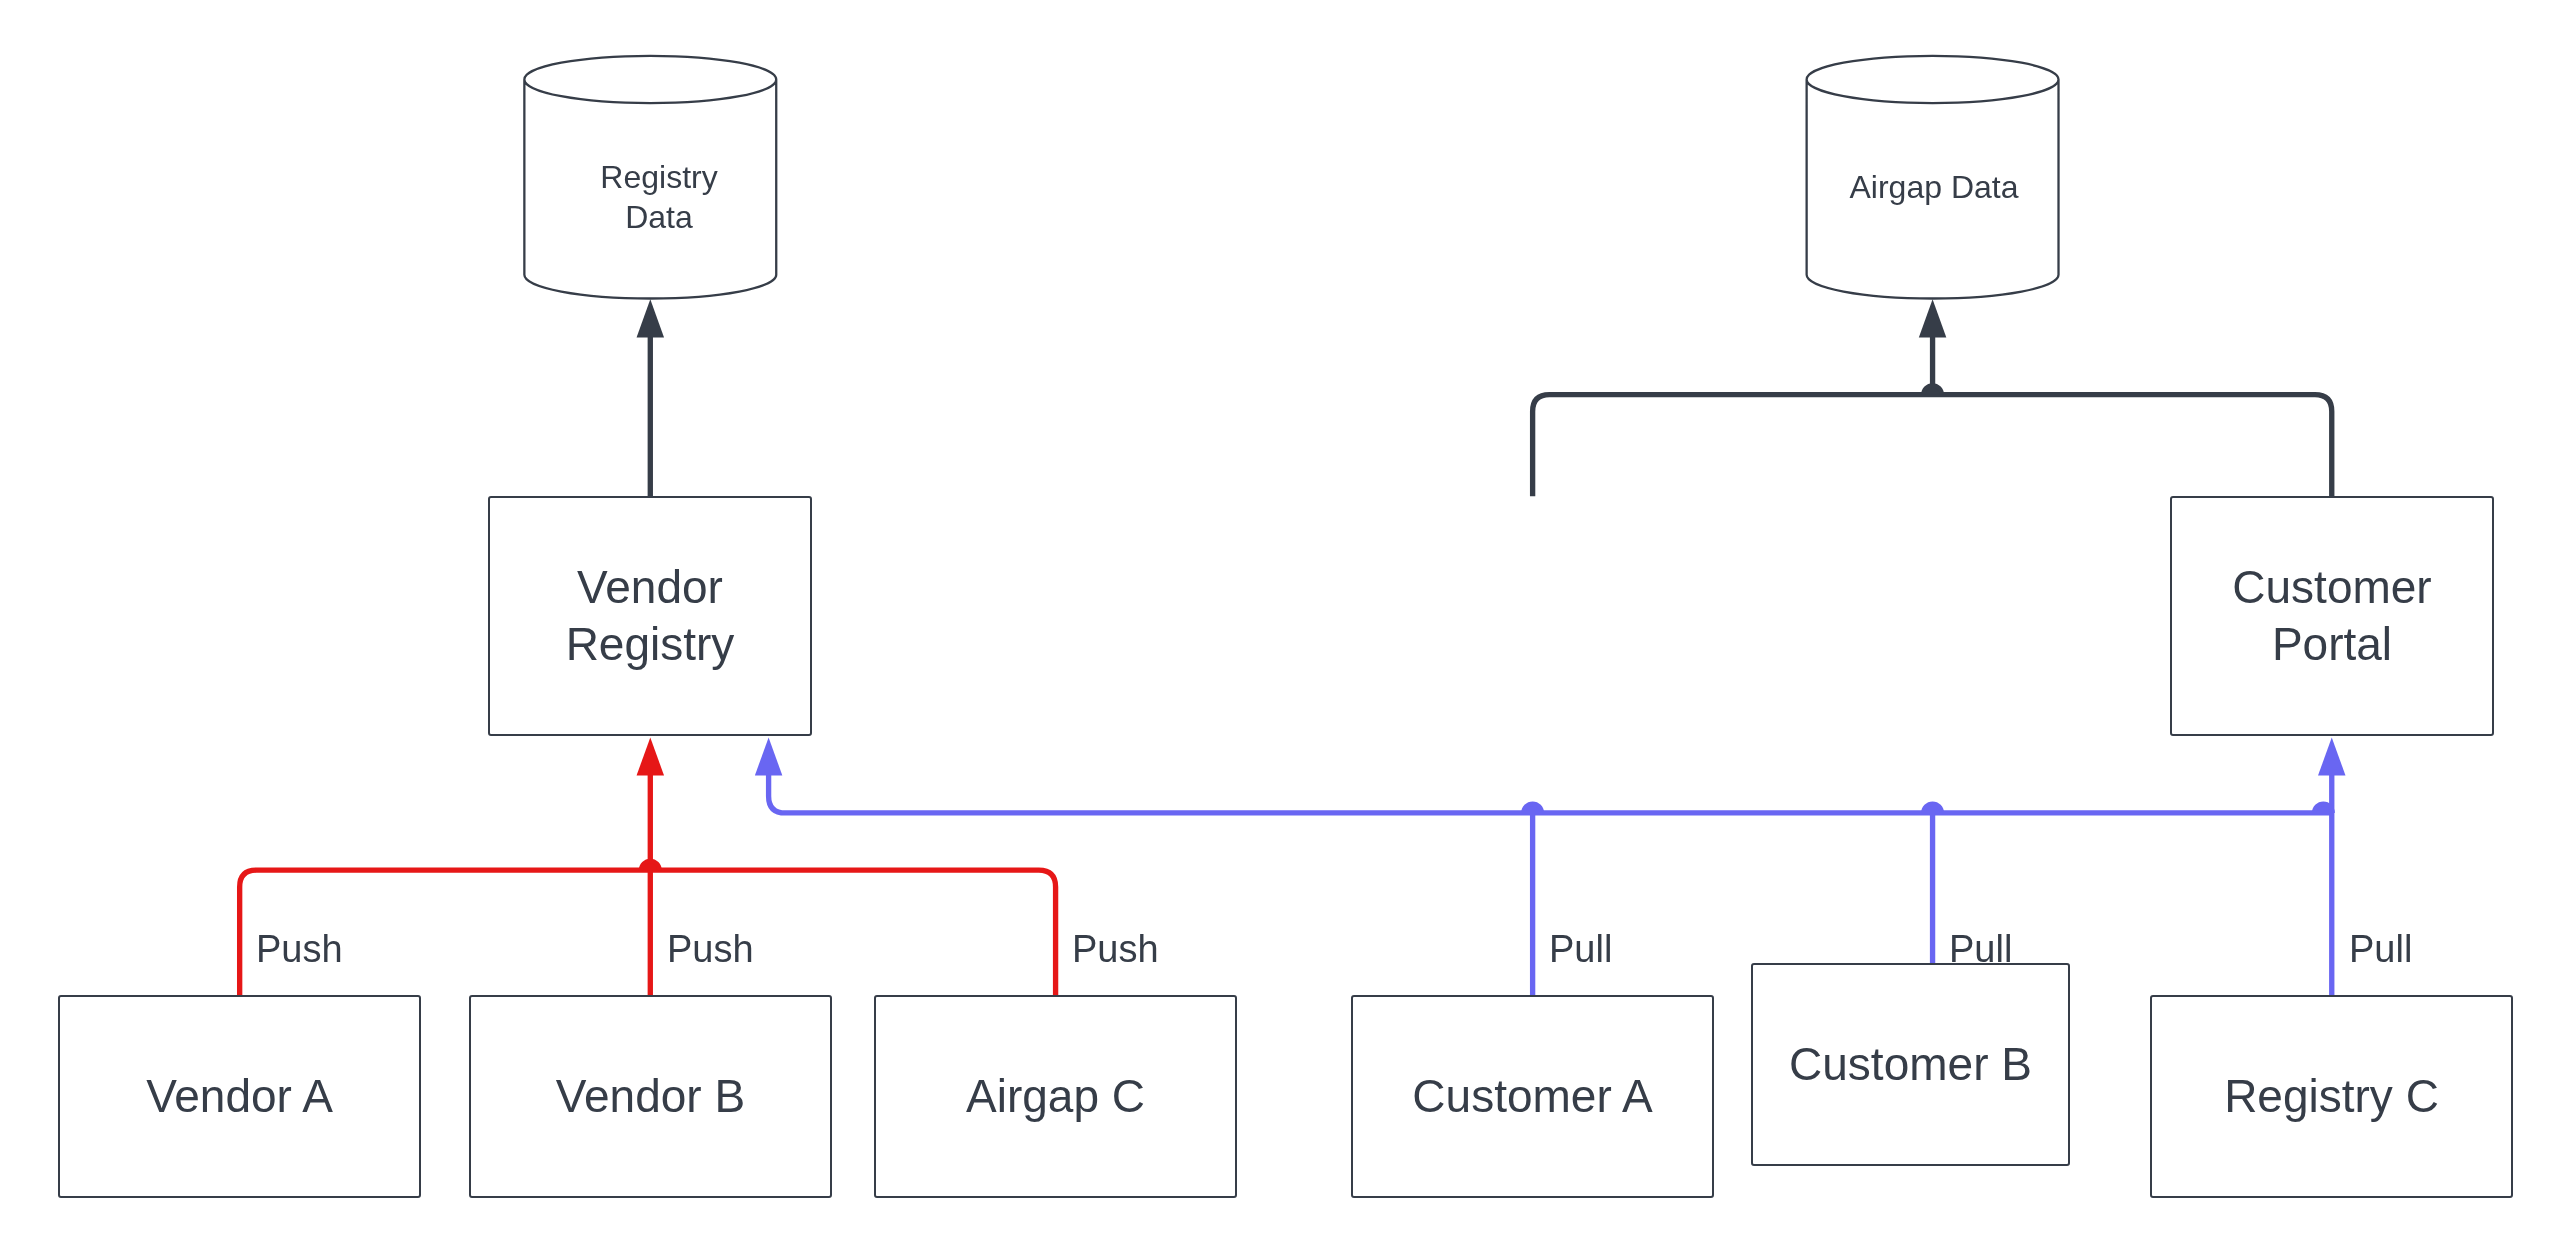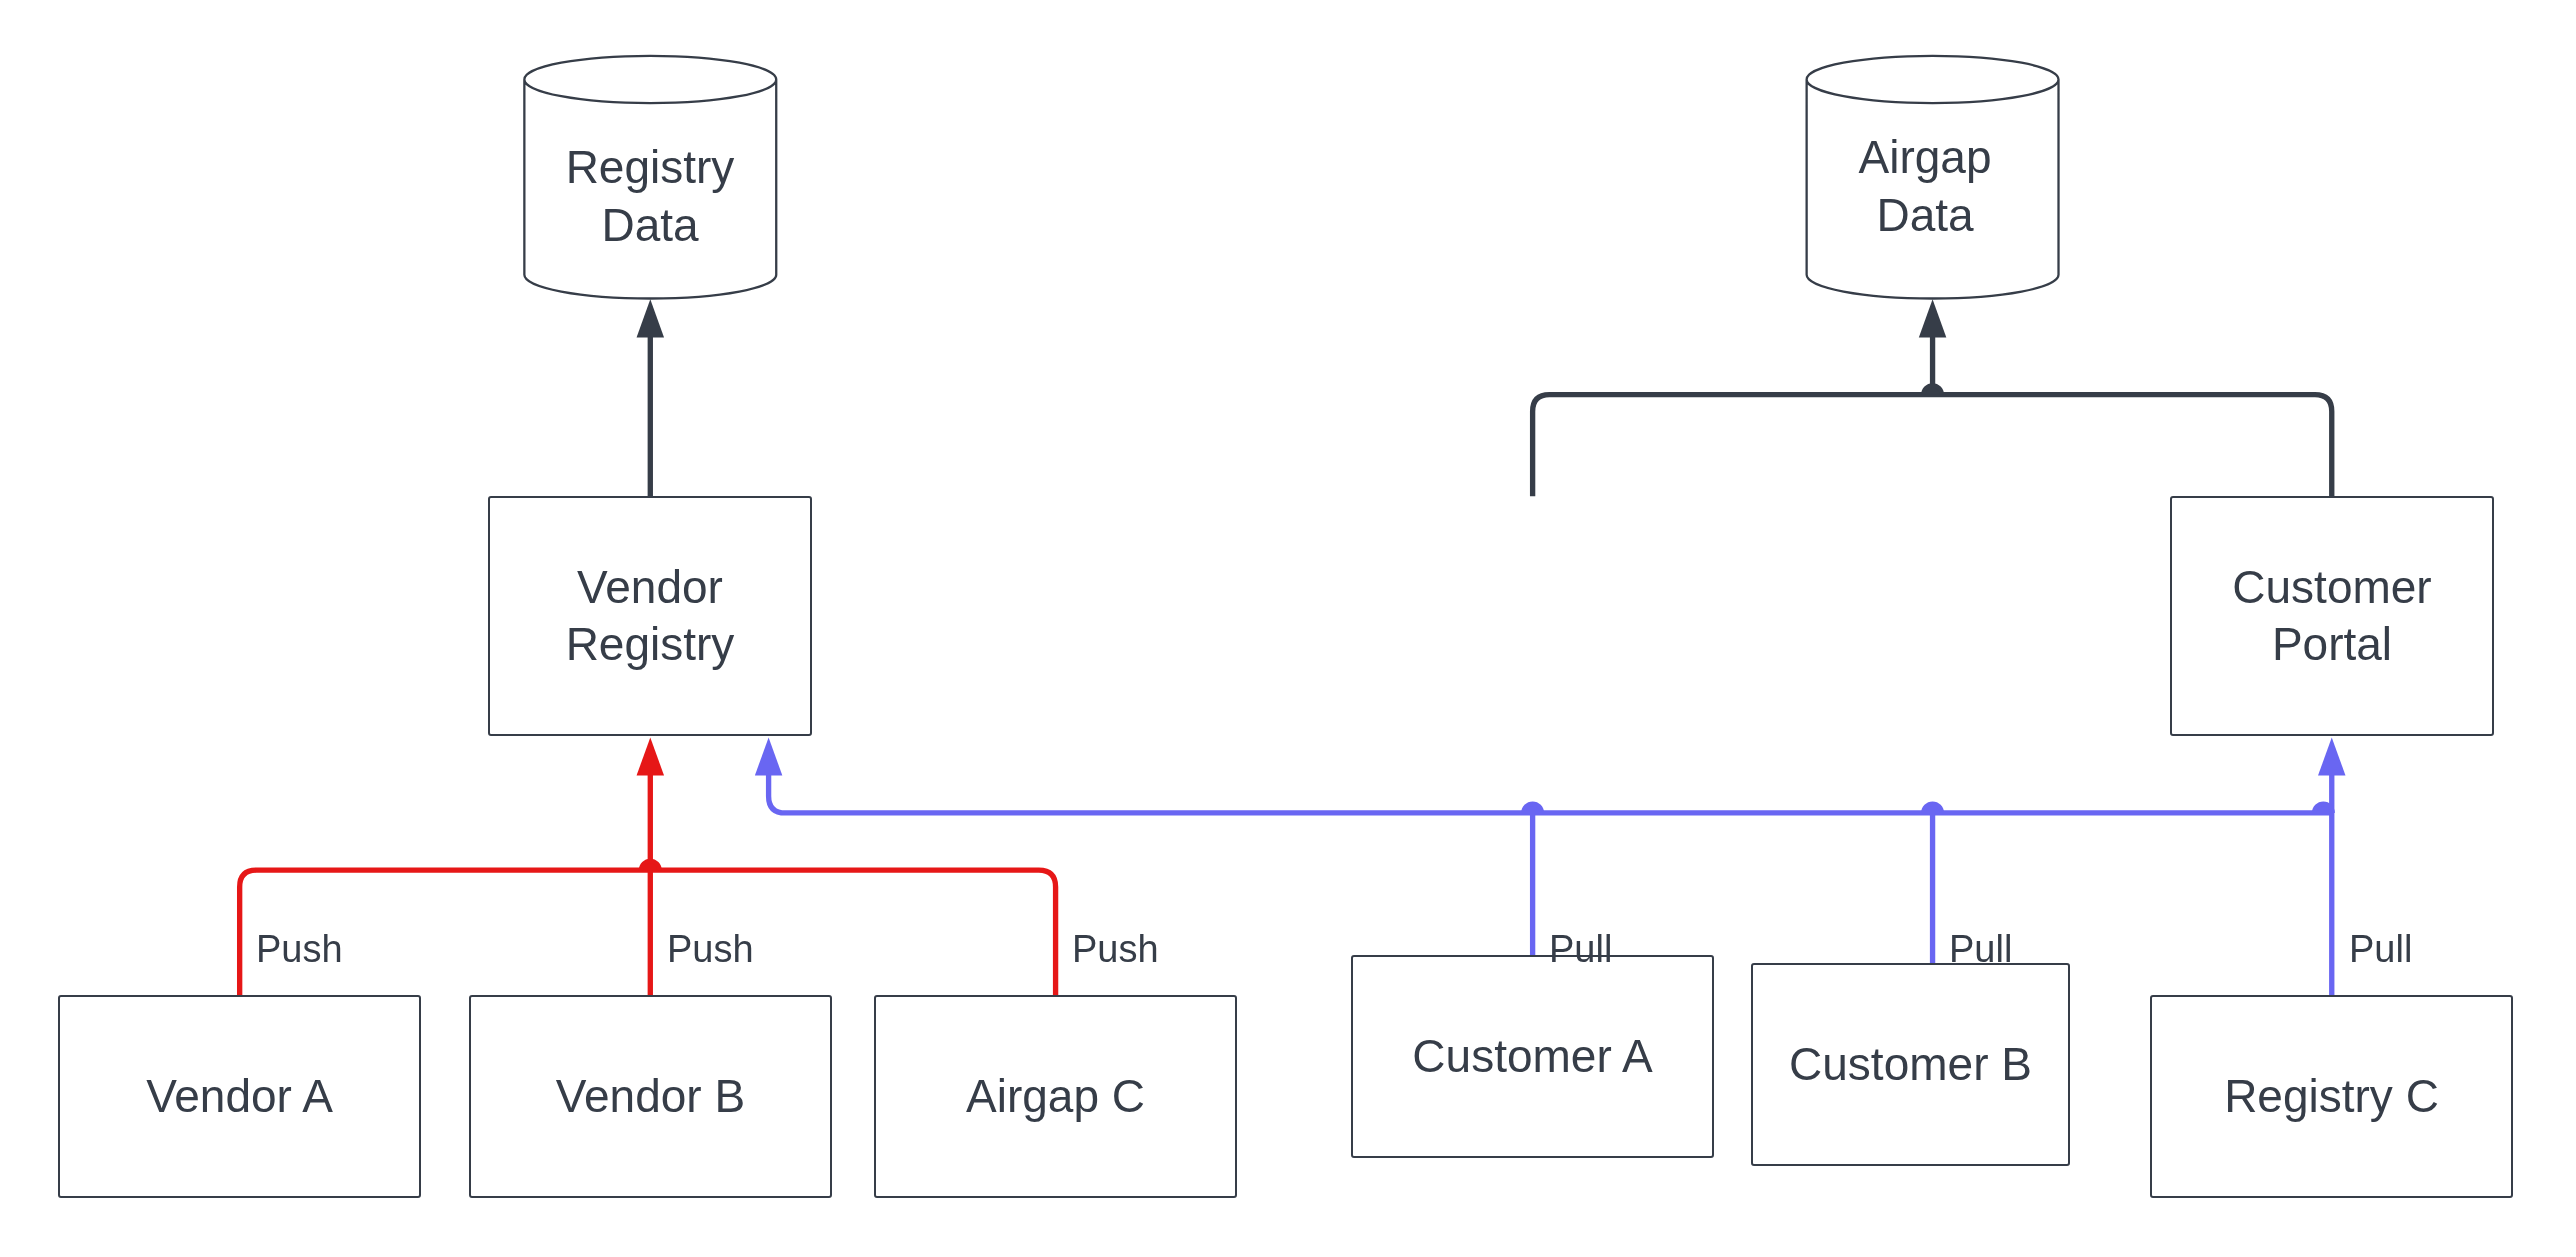--- a/index.html
+++ b/index.html
@@ -58,22 +58,23 @@
     line-height: 1.25;
   }
   .node .label { display: block; }
   .node.service .label { max-width: 252px; }
   .cyl-label {
     position: absolute;
     display: flex;
     align-items: center;
     justify-content: center;
     text-align: center;
-    font-size: 46px;
+    font-size: 32px;
     line-height: 1.25;
+    padding-left: 9px;
   }
   .cyl-label .label { display: block; max-width: 191px; }
   .edge-label {
     position: absolute;
     font-size: 38px;
     white-space: nowrap;
     transform: translateY(-50%);
     color: var(--color-ink, #363d48);
   }
 </style>
@@ -135,21 +136,21 @@
 
   <div class="node" style="left:58px; top:995px; width:363px; height:203px;">
     <span class="label">Vendor A</span>
   </div>
   <div class="node" style="left:469px; top:995px; width:363px; height:203px;">
     <span class="label">Vendor B</span>
   </div>
   <div class="node" style="left:874px; top:995px; width:363px; height:203px;">
     <span class="label">Airgap C</span>
   </div>
-  <div class="node" style="left:1351px; top:955px; width:363px; height:203px;">
+  <div class="node" style="left:1351px; top:995px; width:363px; height:203px;">
     <span class="label">Customer A</span>
   </div>
   <div class="node" style="left:1751px; top:963px; width:319px; height:203px;">
     <span class="label">Customer B</span>
   </div>
   <div class="node" style="left:2150px; top:995px; width:363px; height:203px;">
     <span class="label">Registry C</span>
   </div>
 
   <div class="edge-label" style="left:256px; top:949px;">Push</div>

